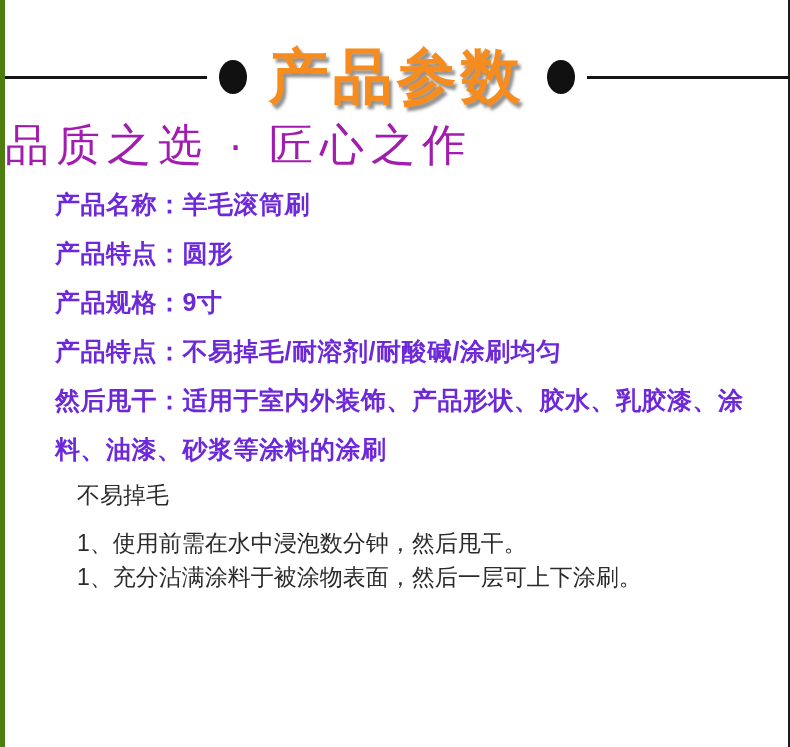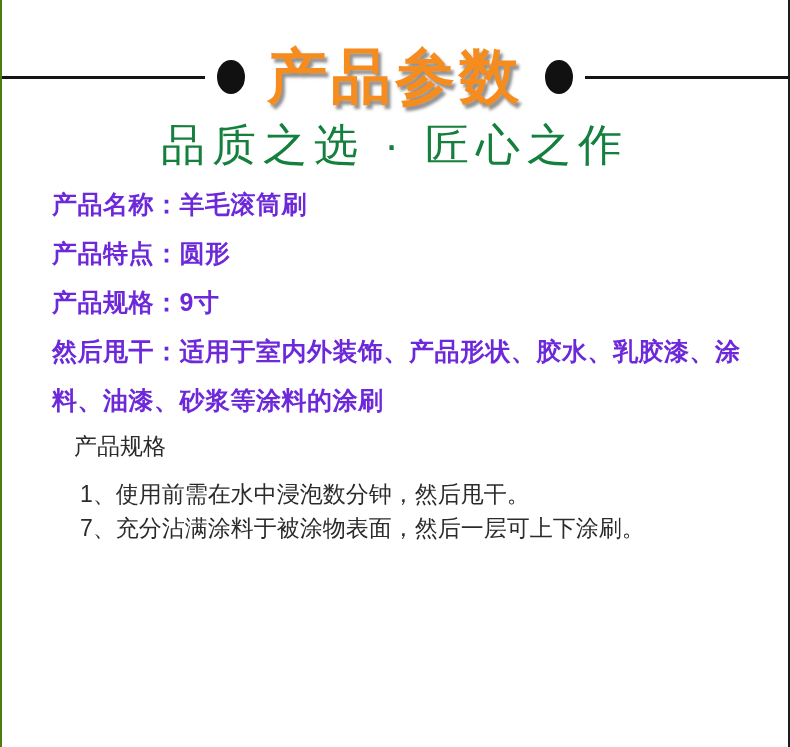--- a/index.html
+++ b/index.html
@@ -2,21 +2,21 @@
 <html><head>
 <meta charset="utf-8">
 <style>
   * { margin:0; padding:0; box-sizing:border-box; }
   html,body { background:#ffffff; }
   .page {
     position:relative;
     width:790px; height:747px;
     margin:0 auto;
     background:#ffffff;
-    border-left:2px solid #4d7c0f;
+    border-left:5px solid #4d7c0f;
     border-right:2px solid #1c1c1e;
     overflow:hidden;
     font-family:"Liberation Sans","DejaVu Sans",sans-serif;
   }
   
   .header-band {
     position:absolute; top:36px; left:0; right:0; height:82px;
     display:flex; align-items:center;
   }
   .rule {
@@ -37,25 +37,24 @@
     letter-spacing:4px;
     color:#F78C1E;
     text-shadow:3px 4px 3px rgba(110,110,110,0.75);
     white-space:nowrap;
     line-height:1;
   }
   
   .subtitle {
     margin-top:98px;
     padding-top:20px;
-    text-align:center;
     font-size:44px;
     font-weight:200;
     letter-spacing:7px;
-    color:#15803d;
+    color:#a21caf;
     line-height:54px;
     white-space:nowrap;
   }
   
   .specs {
     margin-top:8px;
     padding:0 40px 0 50px;
   }
   .spec-row {
     font-size:25px;
@@ -70,21 +69,21 @@
   .tips {
     margin-top:6px;
     padding-left:72px; padding-right:30px;
     color:#2b2b2b;
   }
   .tips-heading {
     font-size:23px;
     font-weight:400;
     line-height:30px;
   }
-  .tips-list { margin-top:16px;margin-left:6px; }
+  .tips-list { margin-top:16px; }
   .tip-item {
     font-size:23px;
     font-weight:400;
     line-height:34px;
     white-space:nowrap;
   }
 </style>
 </head>
 <body>
 
@@ -104,25 +103,28 @@
     <div class="spec-row">
       <span class="spec-label">产品名称：</span><span class="spec-value">羊毛滚筒刷</span>
     </div>
     <div class="spec-row">
       <span class="spec-label">产品特点：</span><span class="spec-value">圆形</span>
     </div>
     <div class="spec-row">
       <span class="spec-label">产品规格：</span><span class="spec-value">9寸</span>
     </div>
     <div class="spec-row">
+      <span class="spec-label">产品特点：</span><span class="spec-value">不易掉毛/耐溶剂/耐酸碱/涂刷均匀</span>
+    </div>
+    <div class="spec-row">
       <span class="spec-label">然后甩干：</span><span class="spec-value">适用于室内外装饰、产品形状、胶水、乳胶漆、涂料、油漆、砂浆等涂料的涂刷</span>
     </div>
   </div>
 
   <div class="tips">
-    <div class="tips-heading">产品规格</div>
+    <div class="tips-heading">不易掉毛</div>
     <div class="tips-list">
       <div class="tip-item">1、使用前需在水中浸泡数分钟，然后甩干。</div>
-      <div class="tip-item">7、充分沾满涂料于被涂物表面，然后一层可上下涂刷。</div>
+      <div class="tip-item">1、充分沾满涂料于被涂物表面，然后一层可上下涂刷。</div>
     </div>
   </div>
 
 </div>
 
 </body></html>

